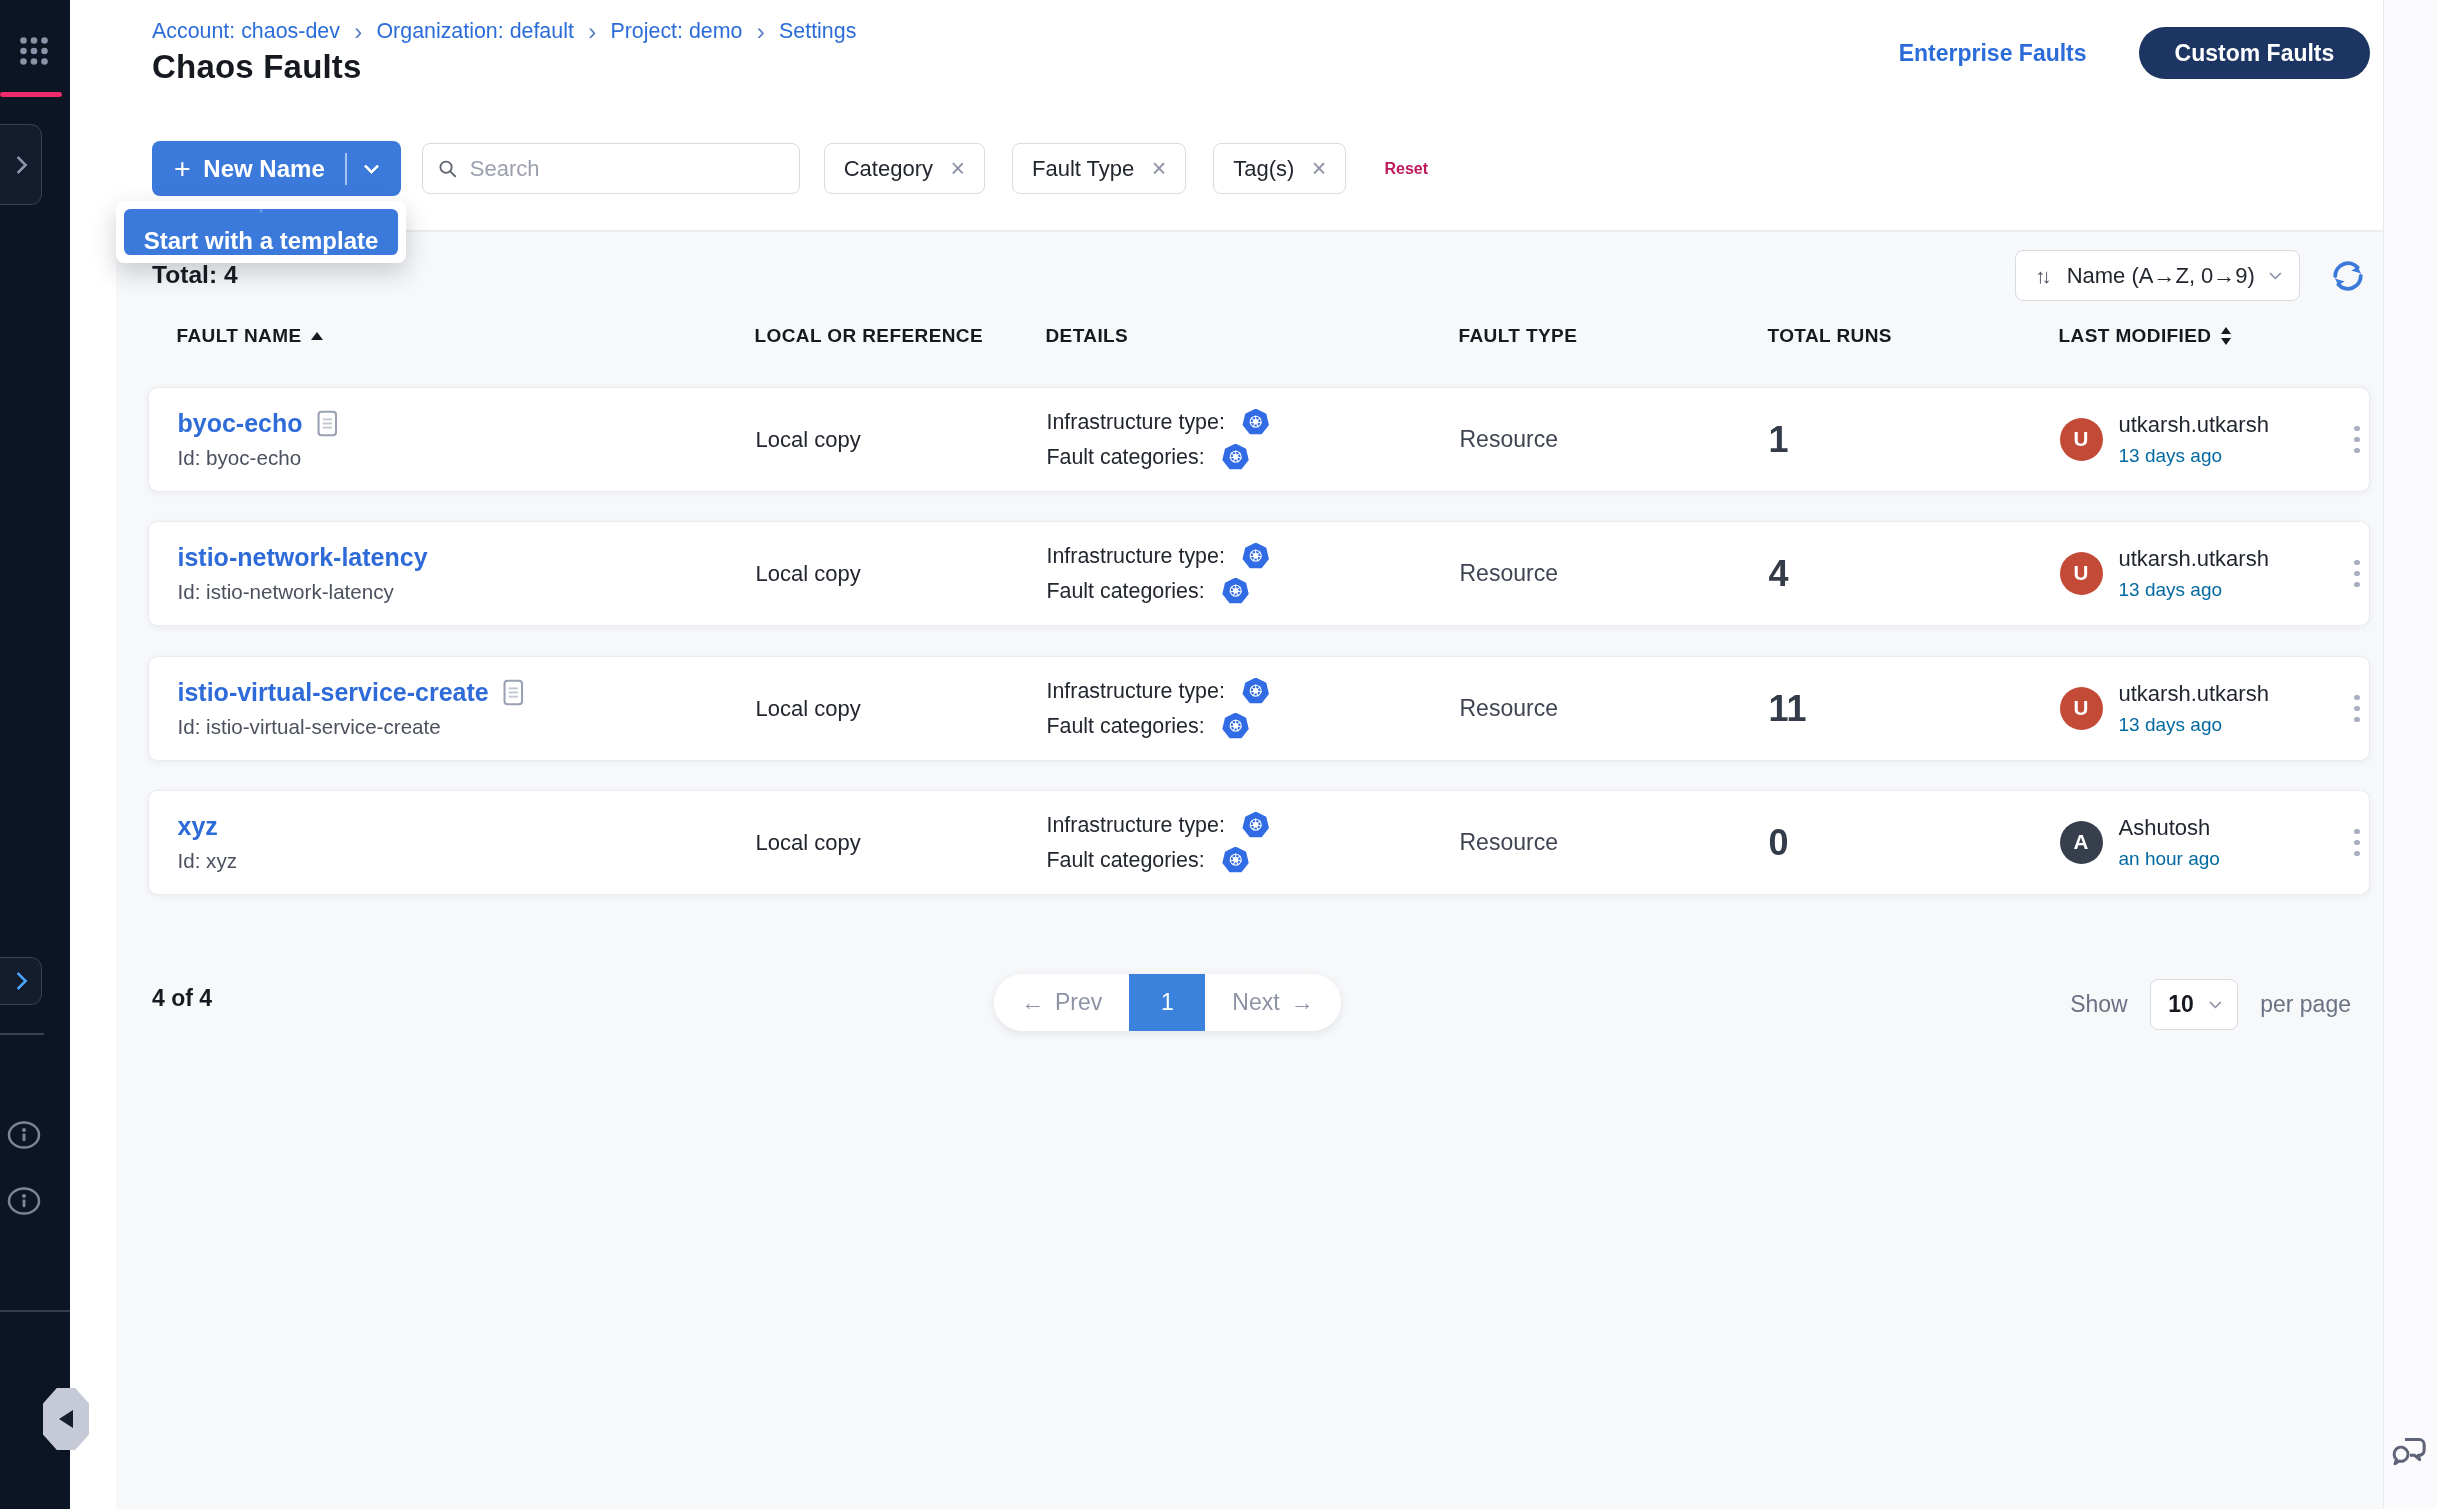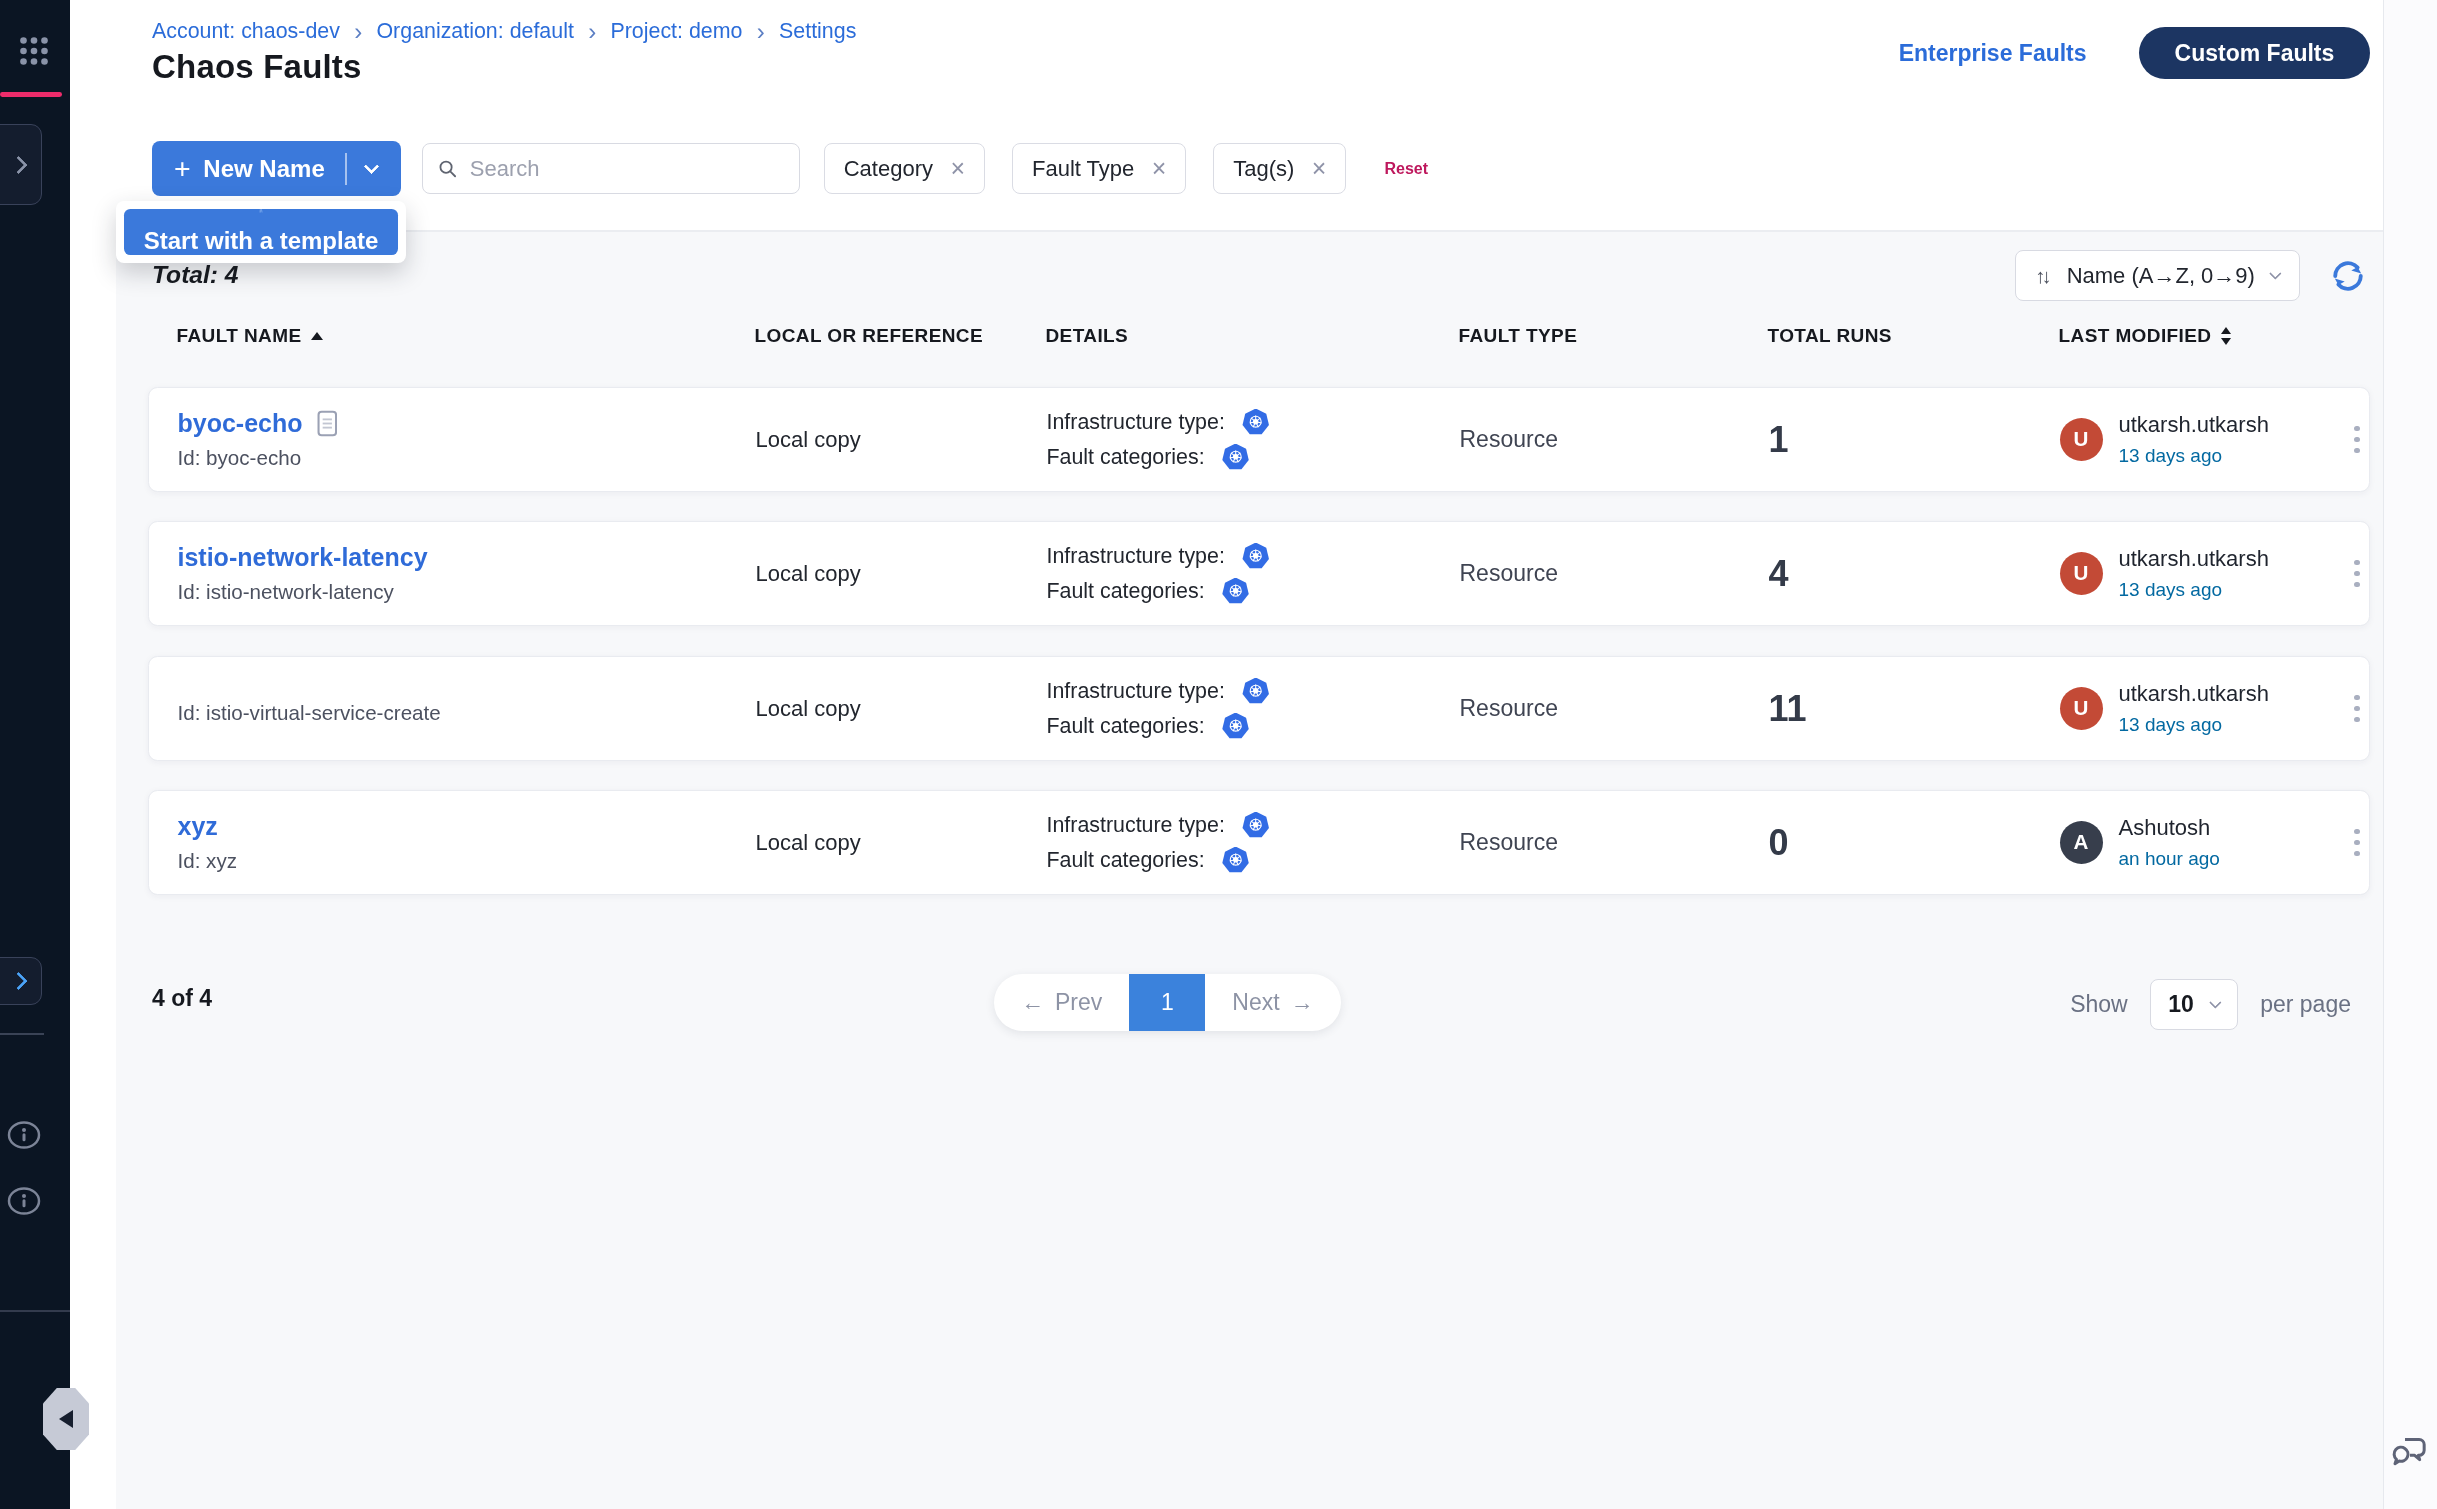--- a/index.html
+++ b/index.html
@@ -67,21 +67,21 @@
   .search-box input { border:none; outline:none; background:transparent; font-size:22px; width:100%;
                       font-family:"Liberation Sans", sans-serif; color:#22262E; }
   .search-box input::placeholder { color:#9CA0AE; }
 
   .chips { margin-left:24px; display:flex; align-items:center; gap:27px; }
   .chip { height:51px; background:#fff; border:1.6px solid #DADCE4; border-radius:8px; display:flex; align-items:center;
           gap:17.4px; padding:0 19px; font-size:22px; color:#22262E; cursor:pointer; }
   .chip-x { color:#8F93A8; font-size:25px; line-height:1; cursor:pointer; }
   .reset-link { margin-left:38px; color:#be185d; font-size:16px; font-weight:600; cursor:pointer; }
 
-  .total-label { top:261px; left:36px; font-size:24.6px; font-weight:700;font-style:italic; }
+  .total-label { top:261px; left:36px; font-size:24.6px; font-weight:700; }
 
   .sort-area { top:250px; right:17.4px; display:flex; align-items:center; gap:30px; }
   .sort-box { height:51px; background:#fff; border:1.6px solid #D8DAE2; border-radius:8px; display:flex; align-items:center;
               gap:16px; padding:0 19px; font-size:22px; color:#22262E; cursor:pointer; }
   .updown { font-size:20.6px; color:#4A4F5C; letter-spacing:-4px; margin-right:3.2px; }
   .sort-box .chev { width:8.7px; height:8.7px; border-width:2.4px; color:#8F93A8; }
   .refresh-btn { width:36px; height:36px; cursor:pointer; }
 
   
   .cols { display:grid; grid-template-columns:578px 291px 413px 309px 291px 285px 1fr; align-items:center; }
@@ -430,20 +430,31 @@
     </div>
     <span class="kebab">
         <i></i>
         <i></i>
         <i></i>
       </span>
   </div>
 
   <div class="layer card cols" style="top:656px;">
     <div class="name-cell">
+      <span class="name-row">
+        <a class="fault-link">istio-virtual-service-create</a>
+        <svg width="20.6" height="27" viewBox="0 0 20 26">
+          <rect x="1.5" y="1.5" width="17" height="23" rx="3" fill="none" stroke="#9BA1B4" stroke-width="2"></rect>
+          <g stroke="#C2C6D2" stroke-width="1.8">
+              <line x1="5.5" y1="9" x2="14.5" y2="9"></line>
+              <line x1="5.5" y1="13" x2="14.5" y2="13"></line>
+              <line x1="5.5" y1="17" x2="14.5" y2="17"></line>
+            </g>
+        </svg>
+      </span>
       <span class="fault-id">Id: istio-virtual-service-create</span>
     </div>
     <div class="local-cell">Local copy</div>
     <div>
       <div class="detail-row">
           <span>Infrastructure type:</span>
         <span class="k8s">
             <svg width="17.4" height="17.4" viewBox="0 0 24 24">
               <g stroke="#fff" stroke-width="1.5" fill="none">
                 <circle cx="12" cy="12" r="3" fill="#fff"></circle>

